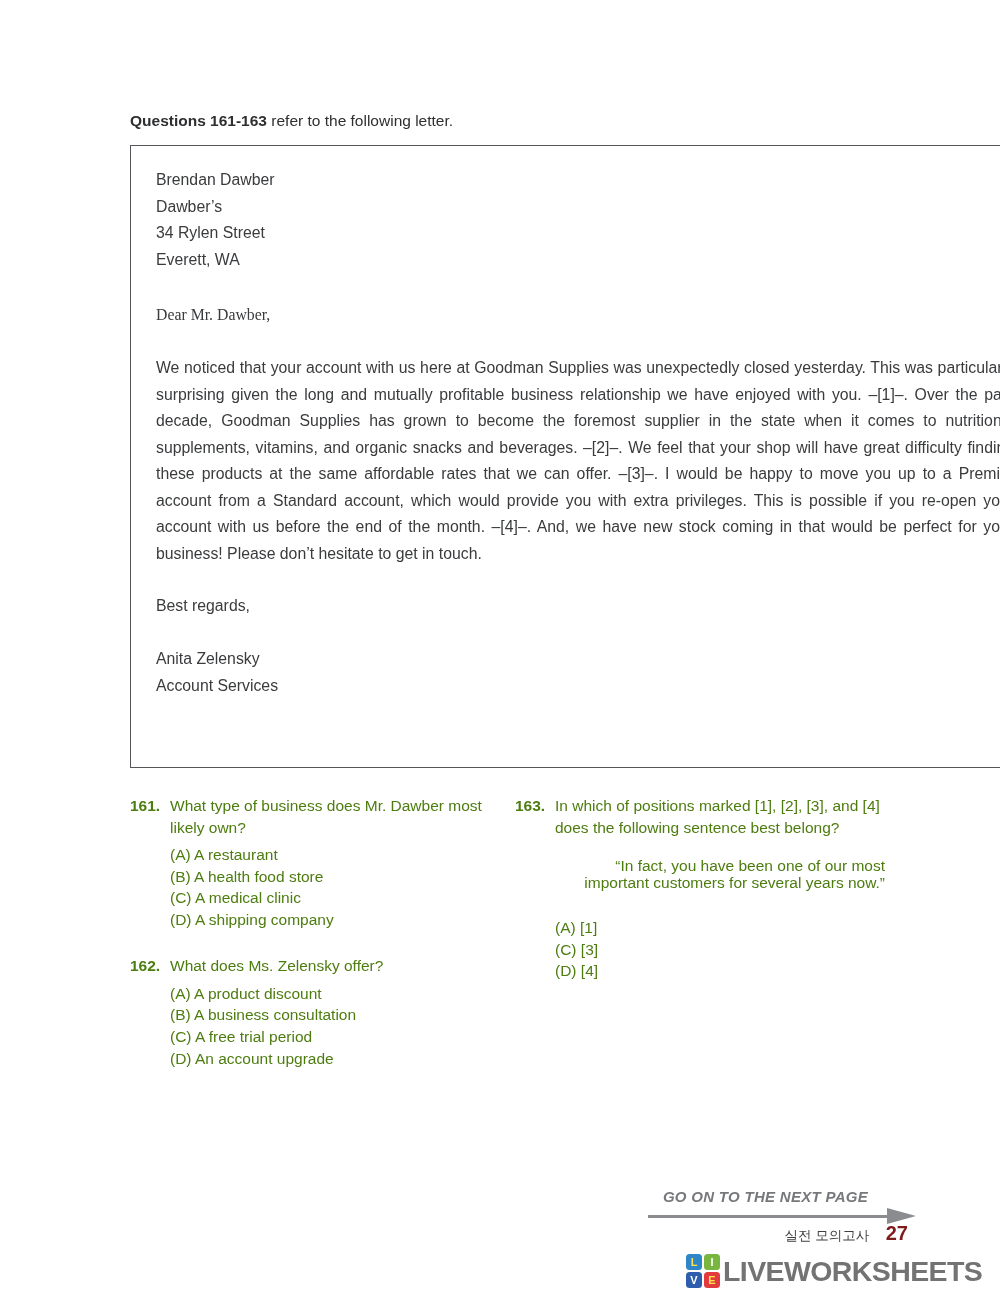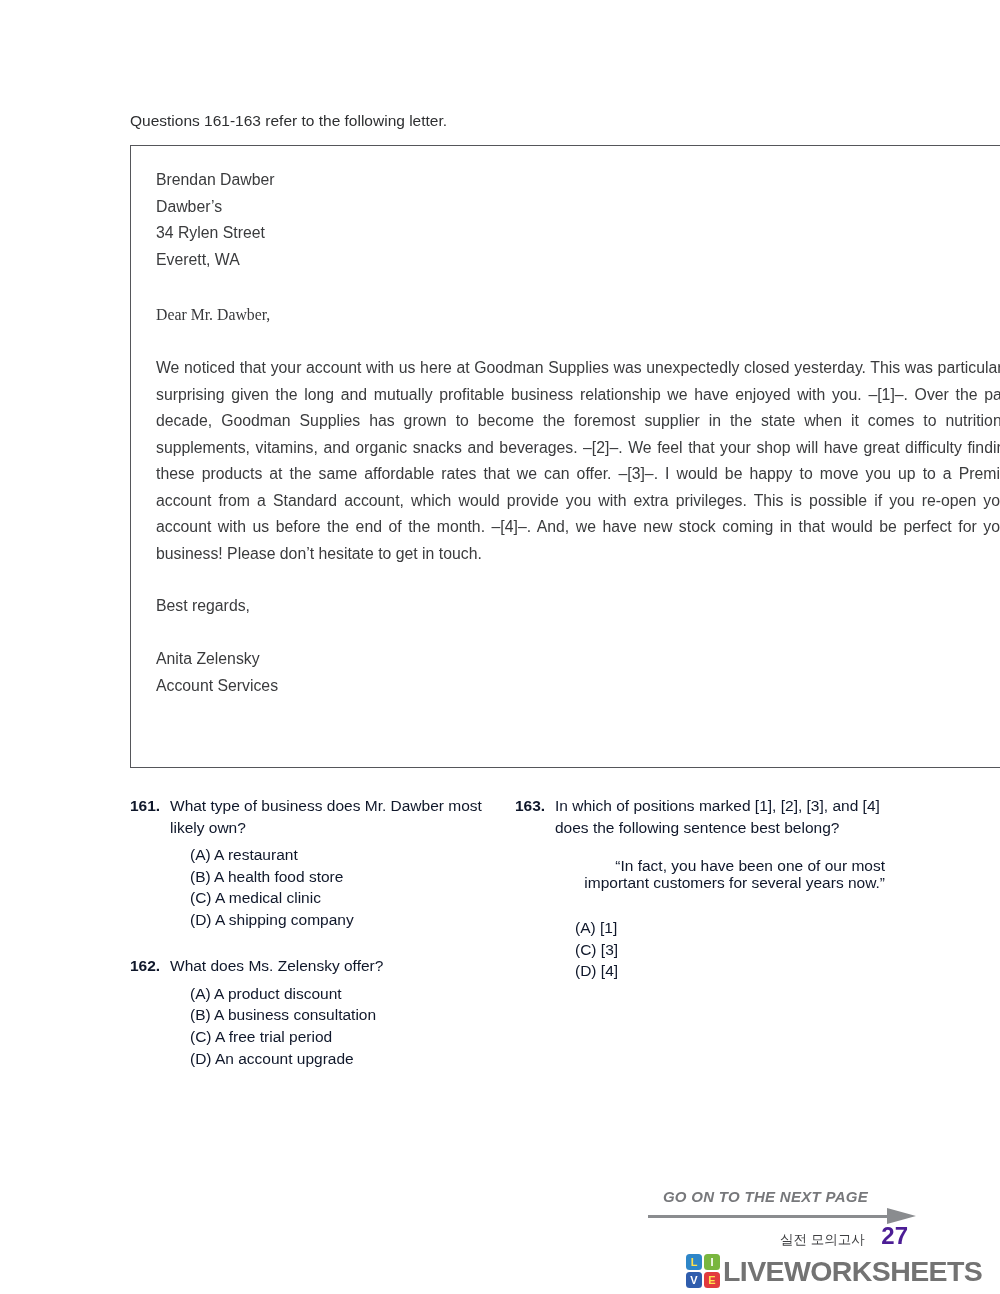--- a/index.html
+++ b/index.html
@@ -14,21 +14,21 @@
   }
 
   
   .qs-header {
     position: absolute;
     left: 130px;
     top: 112px;
     font-size: 15.5px;
     color: #2e2f31;
   }
-  .qs-header .bold { font-weight: normal; text-align: right; }
+  .qs-header .bold { font-weight: bold; text-align: right; }
 
   
   .letter-box {
     position: absolute;
     left: 130px;
     top: 145px;
     width: 909px;
     height: 623px;
     box-sizing: border-box;
     border: 1.5px solid #55565a;
@@ -40,27 +40,27 @@
   .addr-line { white-space: nowrap; }
   .salutation { margin-top: 29px; font-family: Liberation Serif, serif; }
   .letter-body {
     margin: 26.5px 0 0 0;
     text-align: justify;
   }
   .closing { margin-top: 26px; }
   .sig-name { margin-top: 26.5px; }
 
   
-  .q-col { position: absolute; top: 795px; font-size: 15.5px; color: #0f172a; }
+  .q-col { position: absolute; top: 795px; font-size: 15.5px; color: #4d7c0f; }
   .q-col-left  { left: 130px; width: 368px; }
   .q-col-right { left: 515px; width: 378px; }
   .q-head { display: flex; }
   .q-num { font-weight: bold; width: 40px; flex: 0 0 40px; line-height: 21.5px; }
   .q-text { line-height: 21.5px; }
-  .options { margin-left: 60px; margin-top: 6px; }
+  .options { margin-left: 40px; margin-top: 6px; }
   .option { line-height: 21.6px; }
   .question + .question { margin-top: 25px; }
   .quote {
     margin-left: 40px;
     margin-top: 19px;
     line-height: 17px;
     width: 330px;
     text-align: right;
   }
   .options-late { margin-top: 26px; }
@@ -83,21 +83,21 @@
     position: absolute; left: 239px; top: 0;
     width: 0; height: 0;
     border-left: 29px solid #8a8c8f;
     border-top: 8px solid transparent;
     border-bottom: 8px solid transparent;
   }
 
   
   .page-label { position: absolute; left: 640px; top: 1222px; width: 268px; text-align: right; white-space: nowrap; }
   .korean-label { font-size: 13.5px; color: #3e3f41; }
-  .page-number { font-size: 24px; font-weight: bold; color: #4c1d95; margin-left: 12px; }
+  .page-number { font-size: 20px; font-weight: bold; color: #7f1d1d; margin-left: 12px; }
 
   
   .logo { position: absolute; left: 686px; top: 1254px; display: flex; align-items: center; }
   .logo-grid {
     display: grid;
     grid-template-columns: 16px 16px;
     grid-template-rows: 16px 16px;
     gap: 2px;
     margin-right: 3px;
   }

